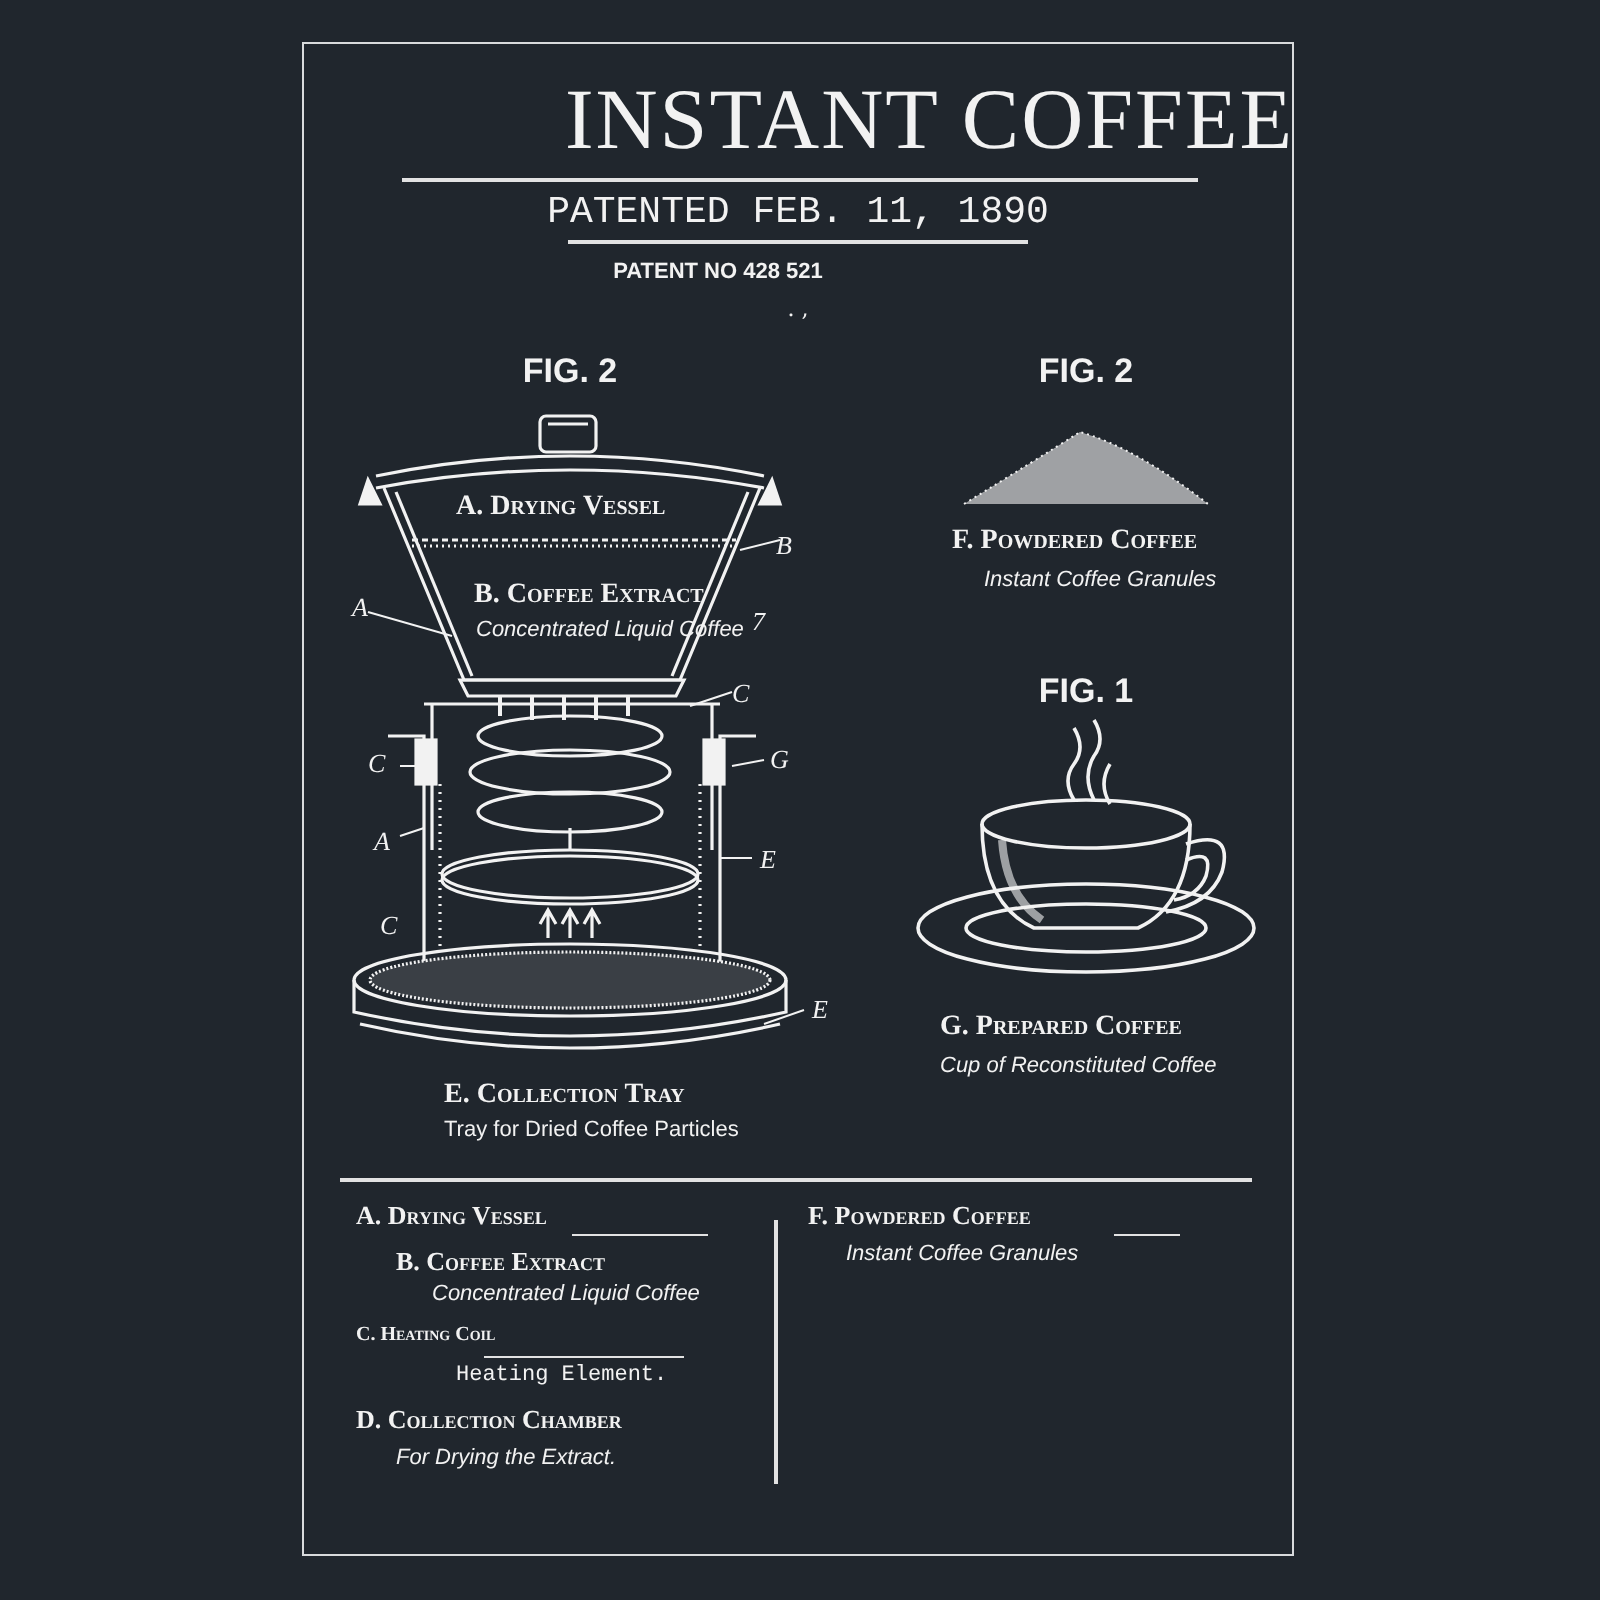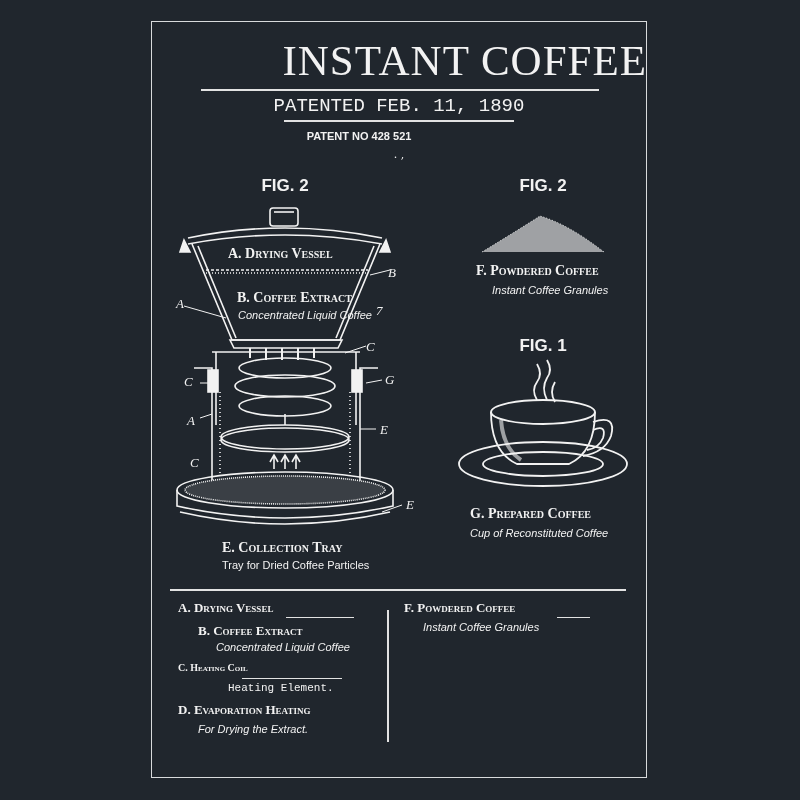--- a/index.html
+++ b/index.html
@@ -158,18 +158,18 @@
 <div class="abs sc" style="left:178px;top:600px;font-size:13px;">A. Drying Vessel</div>
 <div class="rule" style="left:286px;top:617px;width:68px;height:1px;"></div>
 
 <div class="abs sc" style="left:198px;top:623px;font-size:13px;">B. Coffee Extract</div>
 <div class="abs itlabel" style="left:216px;top:641px;">Concentrated Liquid Coffee</div>
 
 <div class="abs sc" style="left:178px;top:662px;font-size:10px;">C. Heating Coil</div>
 <div class="rule" style="left:242px;top:678px;width:100px;height:1px;"></div>
 <div class="abs" style="left:198px;top:682px;font-family:Liberation Mono, monospace;font-size:11px;margin-left:30px;">Heating Element.</div>
 
-<div class="abs sc" style="left:178px;top:702px;font-size:13px;">D. Evaporation Heating</div>
+<div class="abs sc" style="left:178px;top:702px;font-size:13px;">D. Collection Chamber</div>
 <div class="abs itlabel" style="left:198px;top:723px;">For Drying the Extract.</div>
 
 <div class="abs sc" style="left:404px;top:600px;font-size:13px;">F. Powdered Coffee</div>
 <div class="rule" style="left:557px;top:617px;width:33px;height:1px;"></div>
 <div class="abs itlabel" style="left:423px;top:621px;">Instant Coffee Granules</div>
 
 </body></html>

